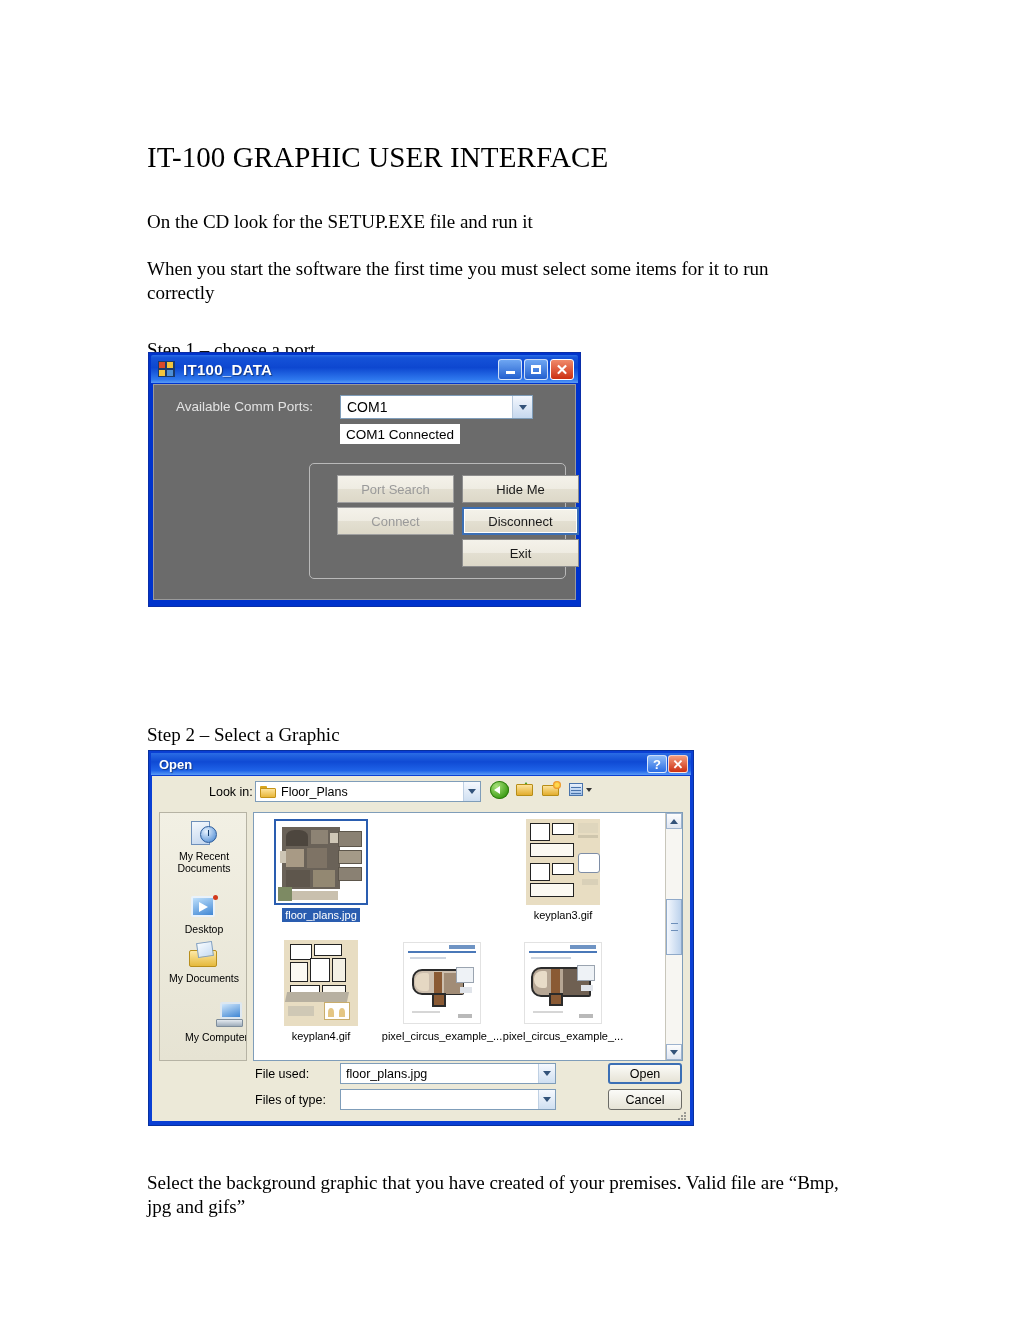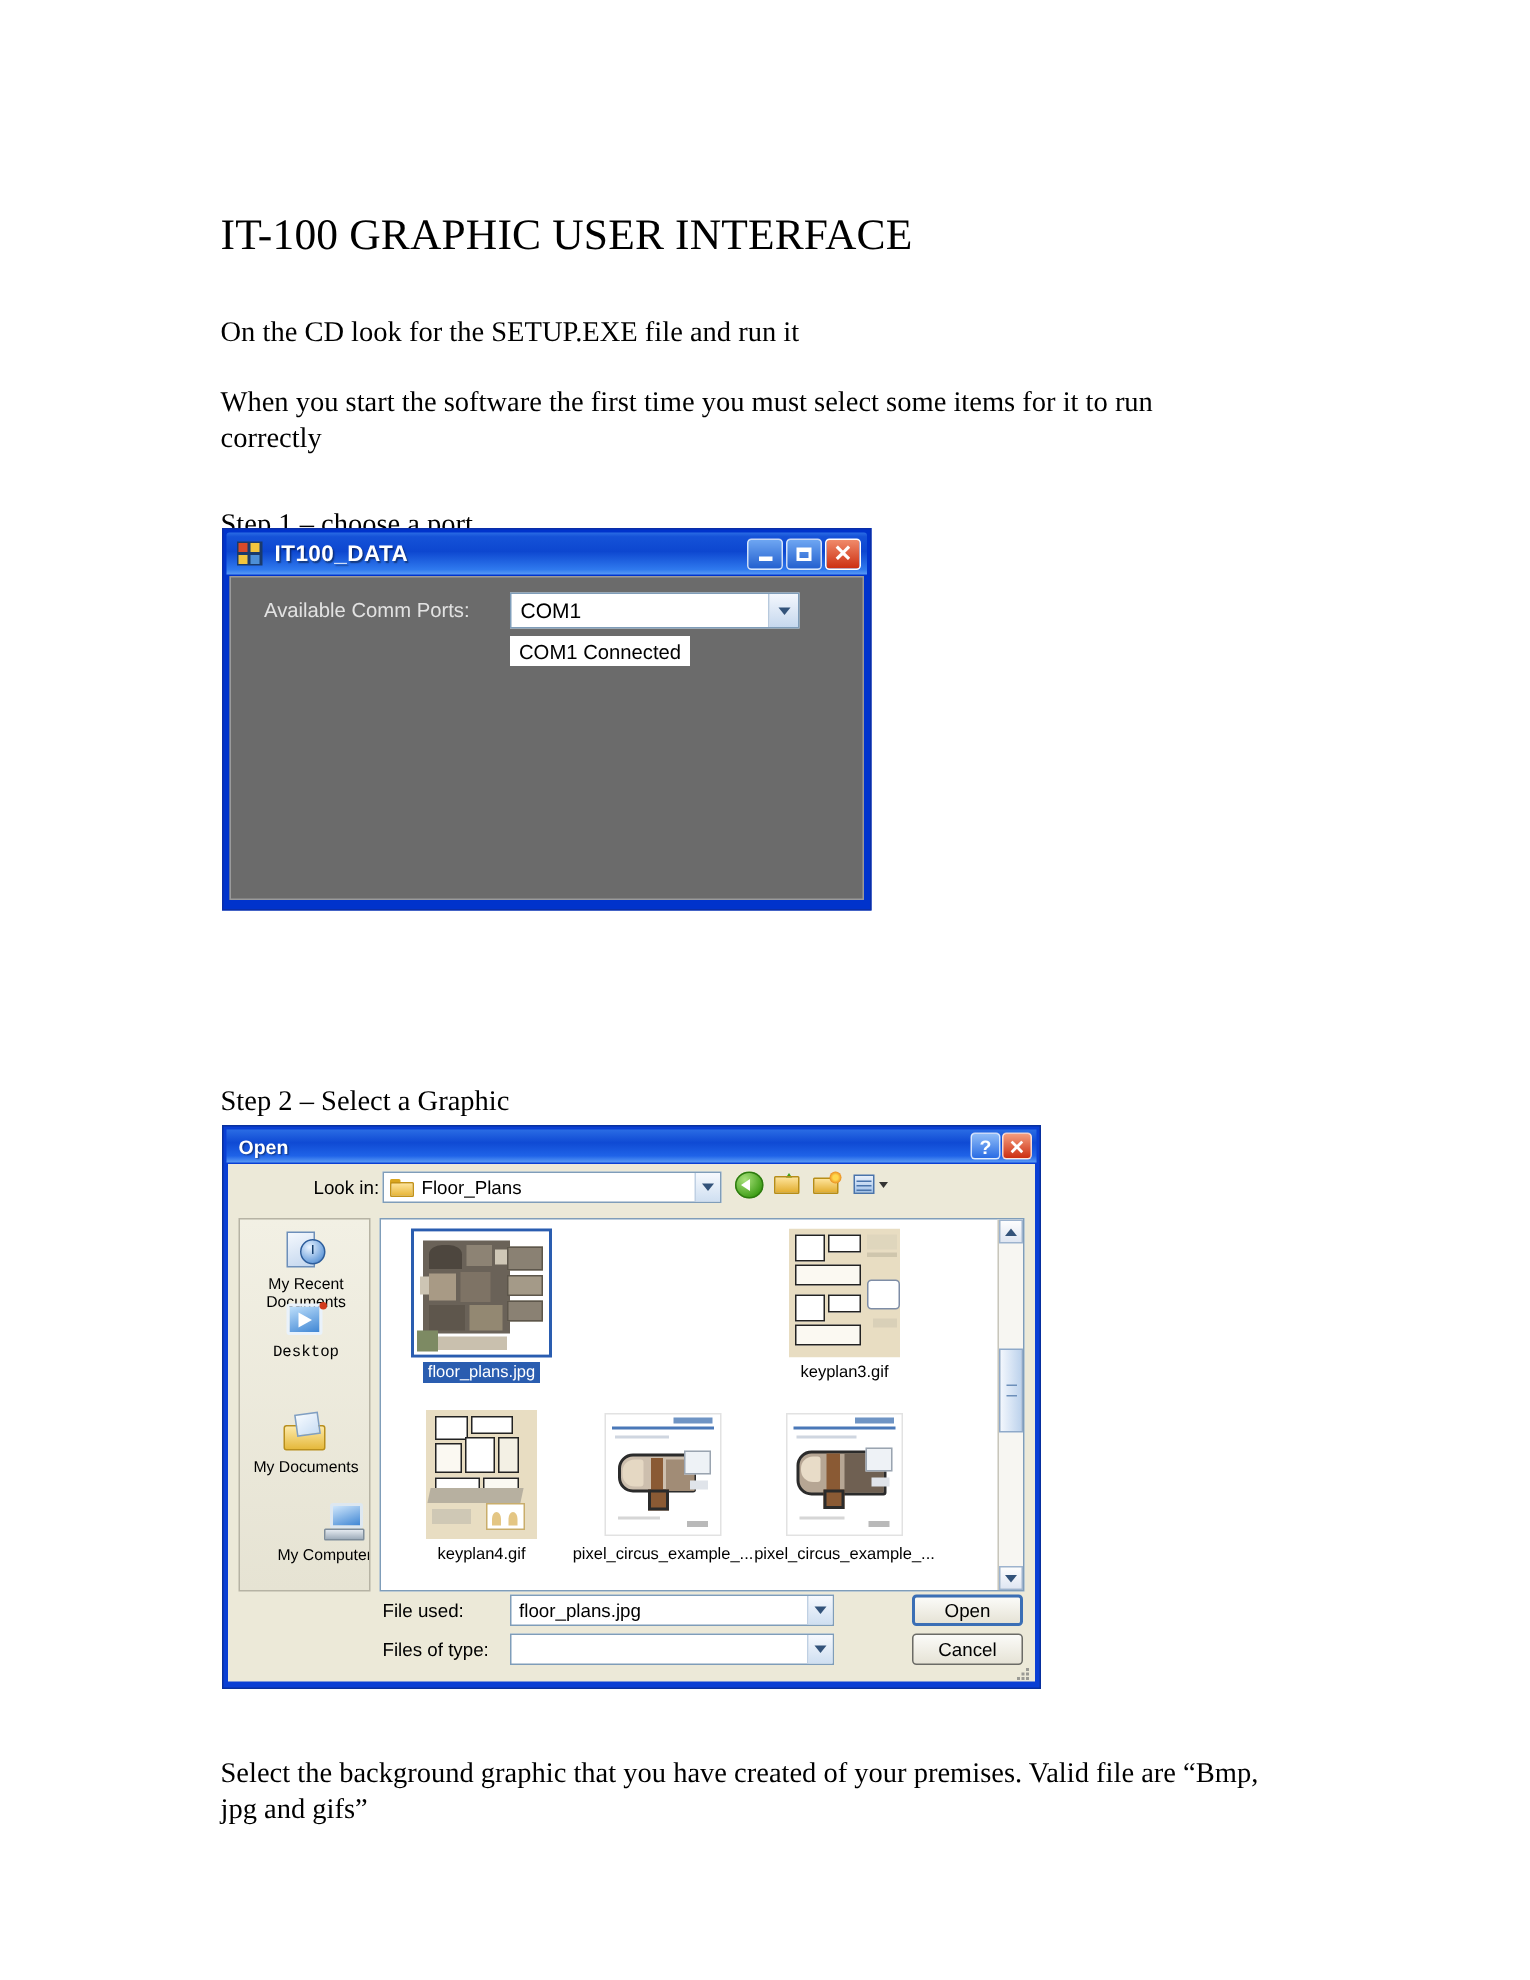--- a/index.html
+++ b/index.html
@@ -321,20 +321,27 @@
 
       <div id="it100-portselect">
         <span class="val">COM1</span>
         <span class="arrowbox">
             <span class="cbarrow"></span>
           </span>
       </div>
 
       <div id="it100-status">COM1 Connected</div>
 
+      <div id="it100-buttongroup">
+        <div class="btn9x disabled" id="btn-portsearch">Port Search</div>
+        <div class="btn9x disabled" id="btn-connect">Connect</div>
+        <div class="btn9x" id="btn-hideme">Hide Me</div>
+        <div class="btn9x focused" id="btn-disconnect">Disconnect</div>
+        <div class="btn9x" id="btn-exit">Exit</div>
+      </div>
 
     </div>
   </div>
 
   <p class="para p5">Step 2 – Select a Graphic</p>
 
   <div id="open-dialog">
 
     <div id="open-titlebar">
       <span id="open-title">Open</span>
@@ -379,21 +386,21 @@
       <div id="places-bar">
 
         <div class="place" style="top:6px;">
           <span class="placeicon pi-recent">
               <span class="doc"></span>
               <span class="clk"></span>
             </span>
           <span class="lbl">My Recent<br>Documents</span>
         </div>
 
-        <div class="place" style="top:52px;font-family:Liberation Mono, monospace;">
+        <div class="place" style="top:79px;">
           <span class="placeicon pi-desktop">
               <span class="scr"></span>
               <span class="arw"></span>
               <span class="dot"></span>
             </span>
           <span class="lbl">Desktop</span>
         </div>
 
         <div class="place" style="top:128px;">
           <span class="placeicon pi-mydocs">

